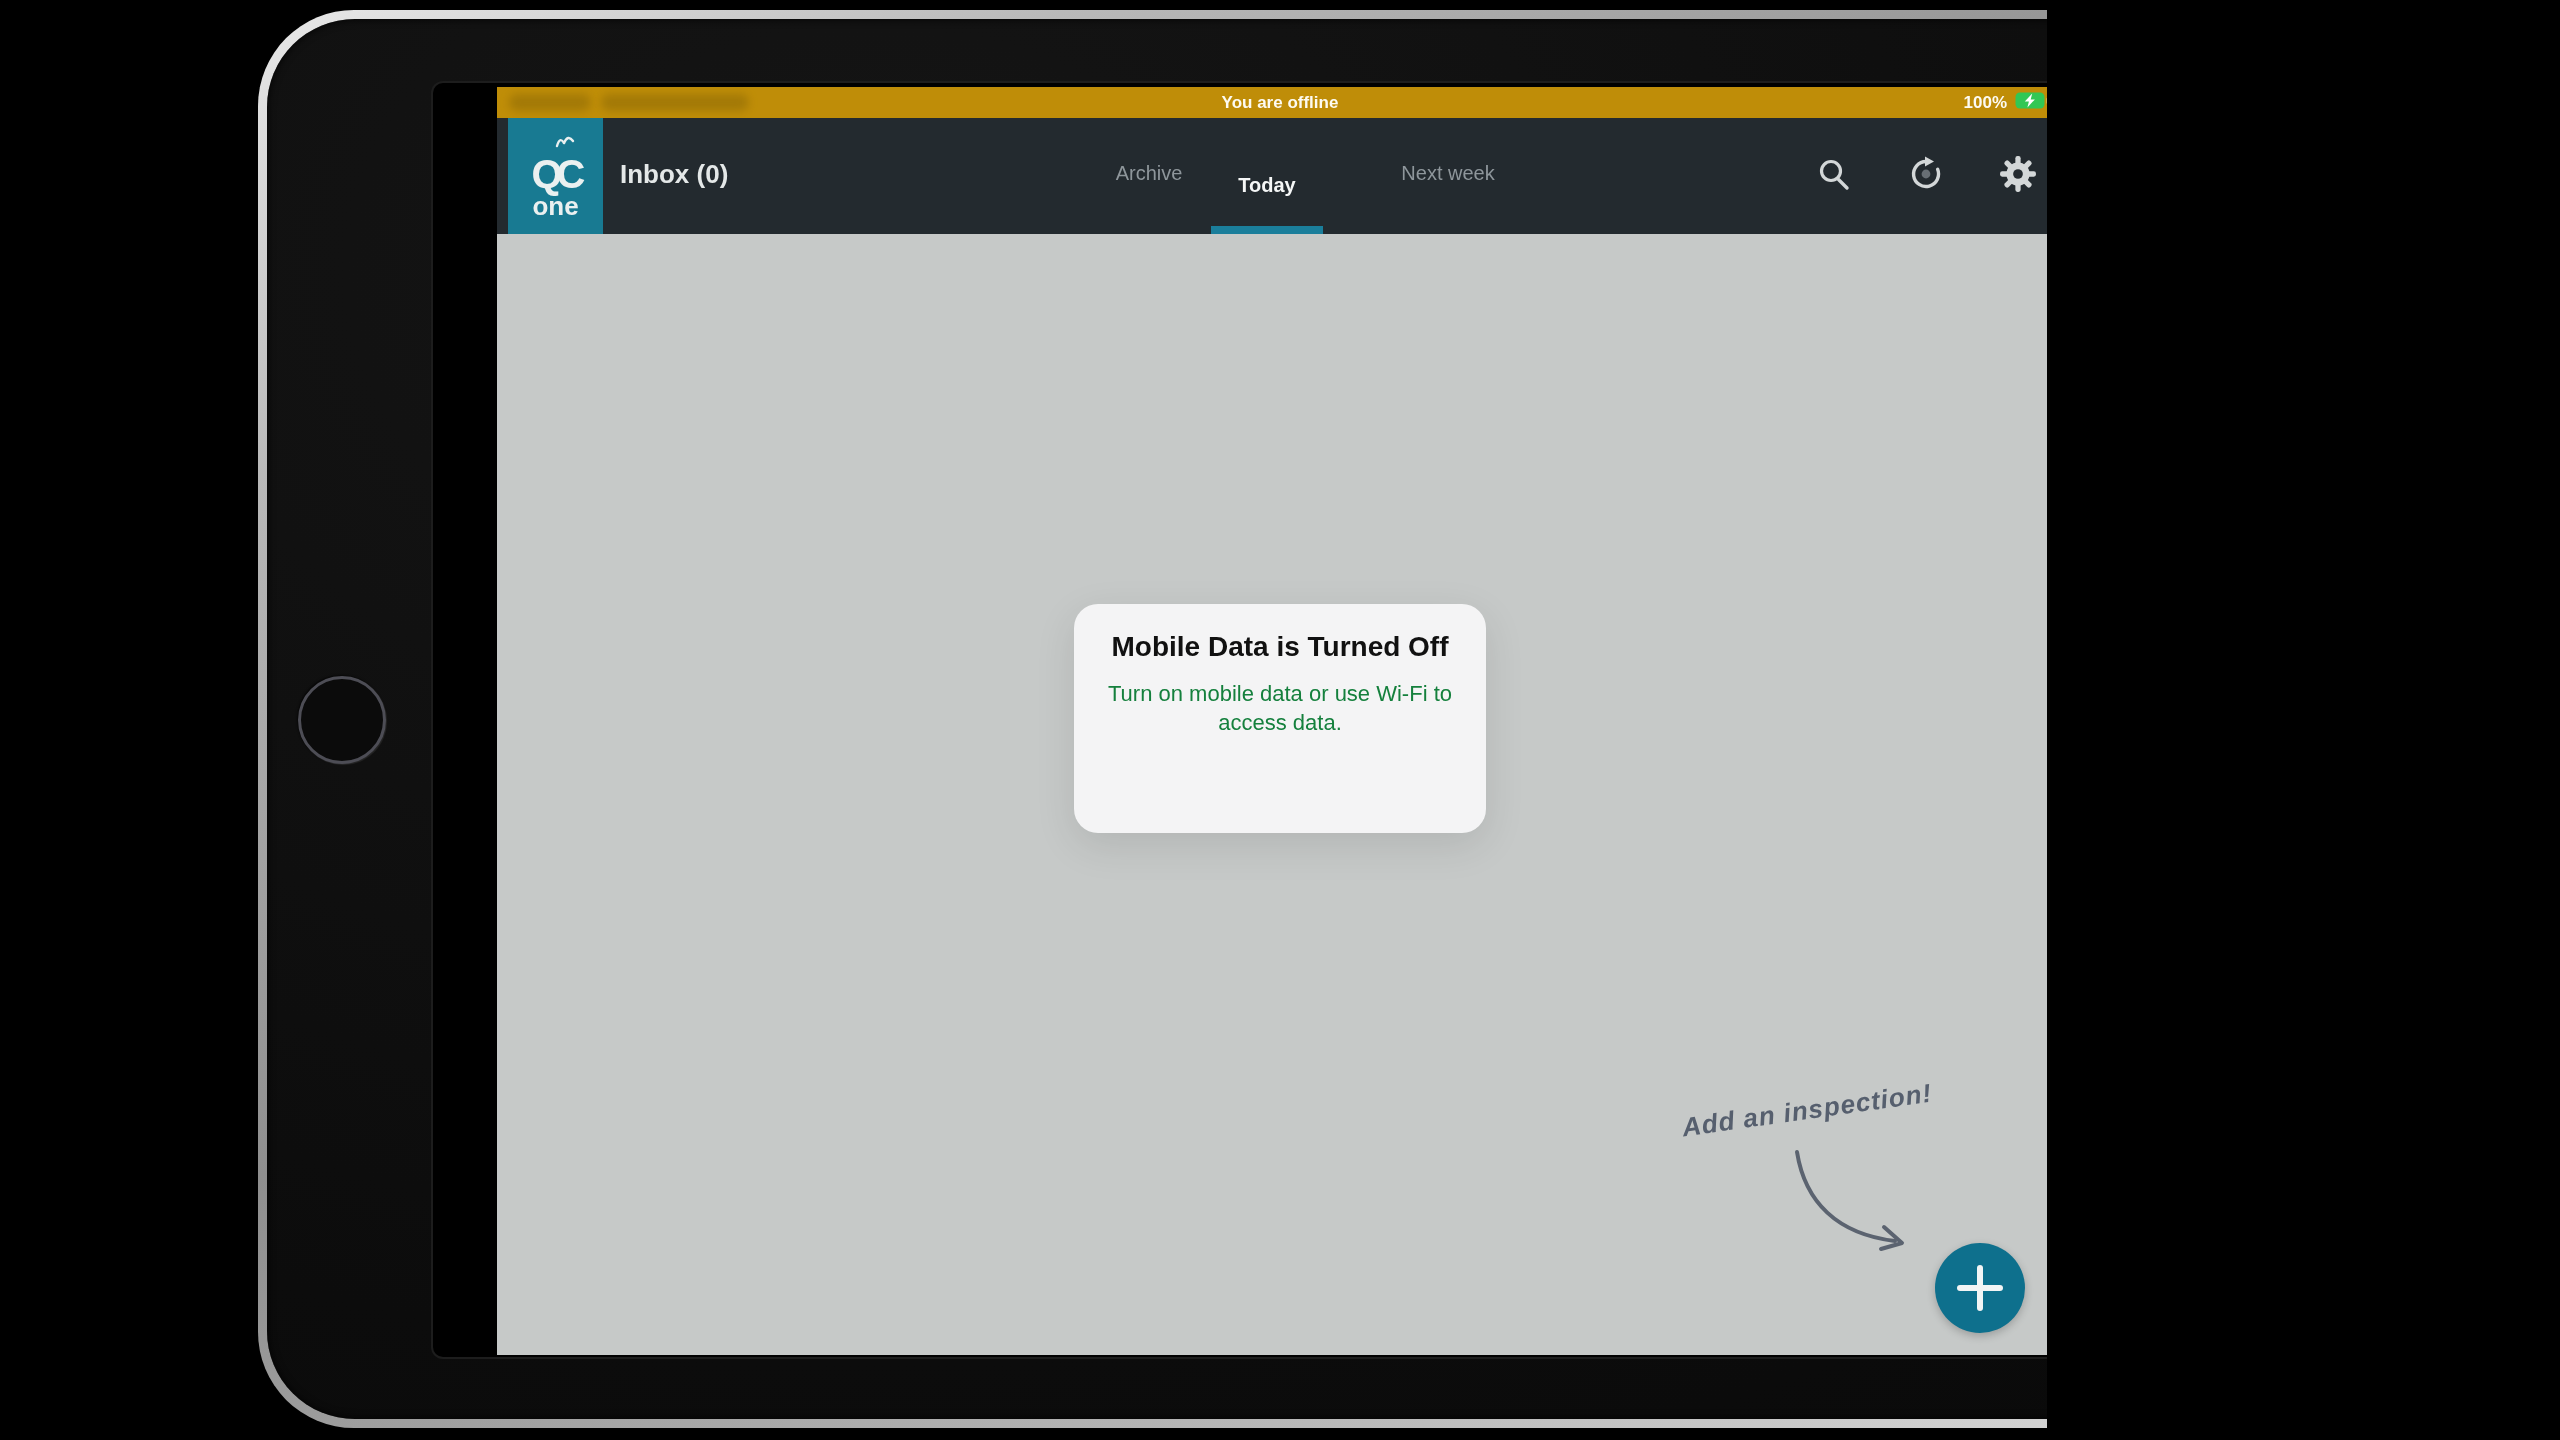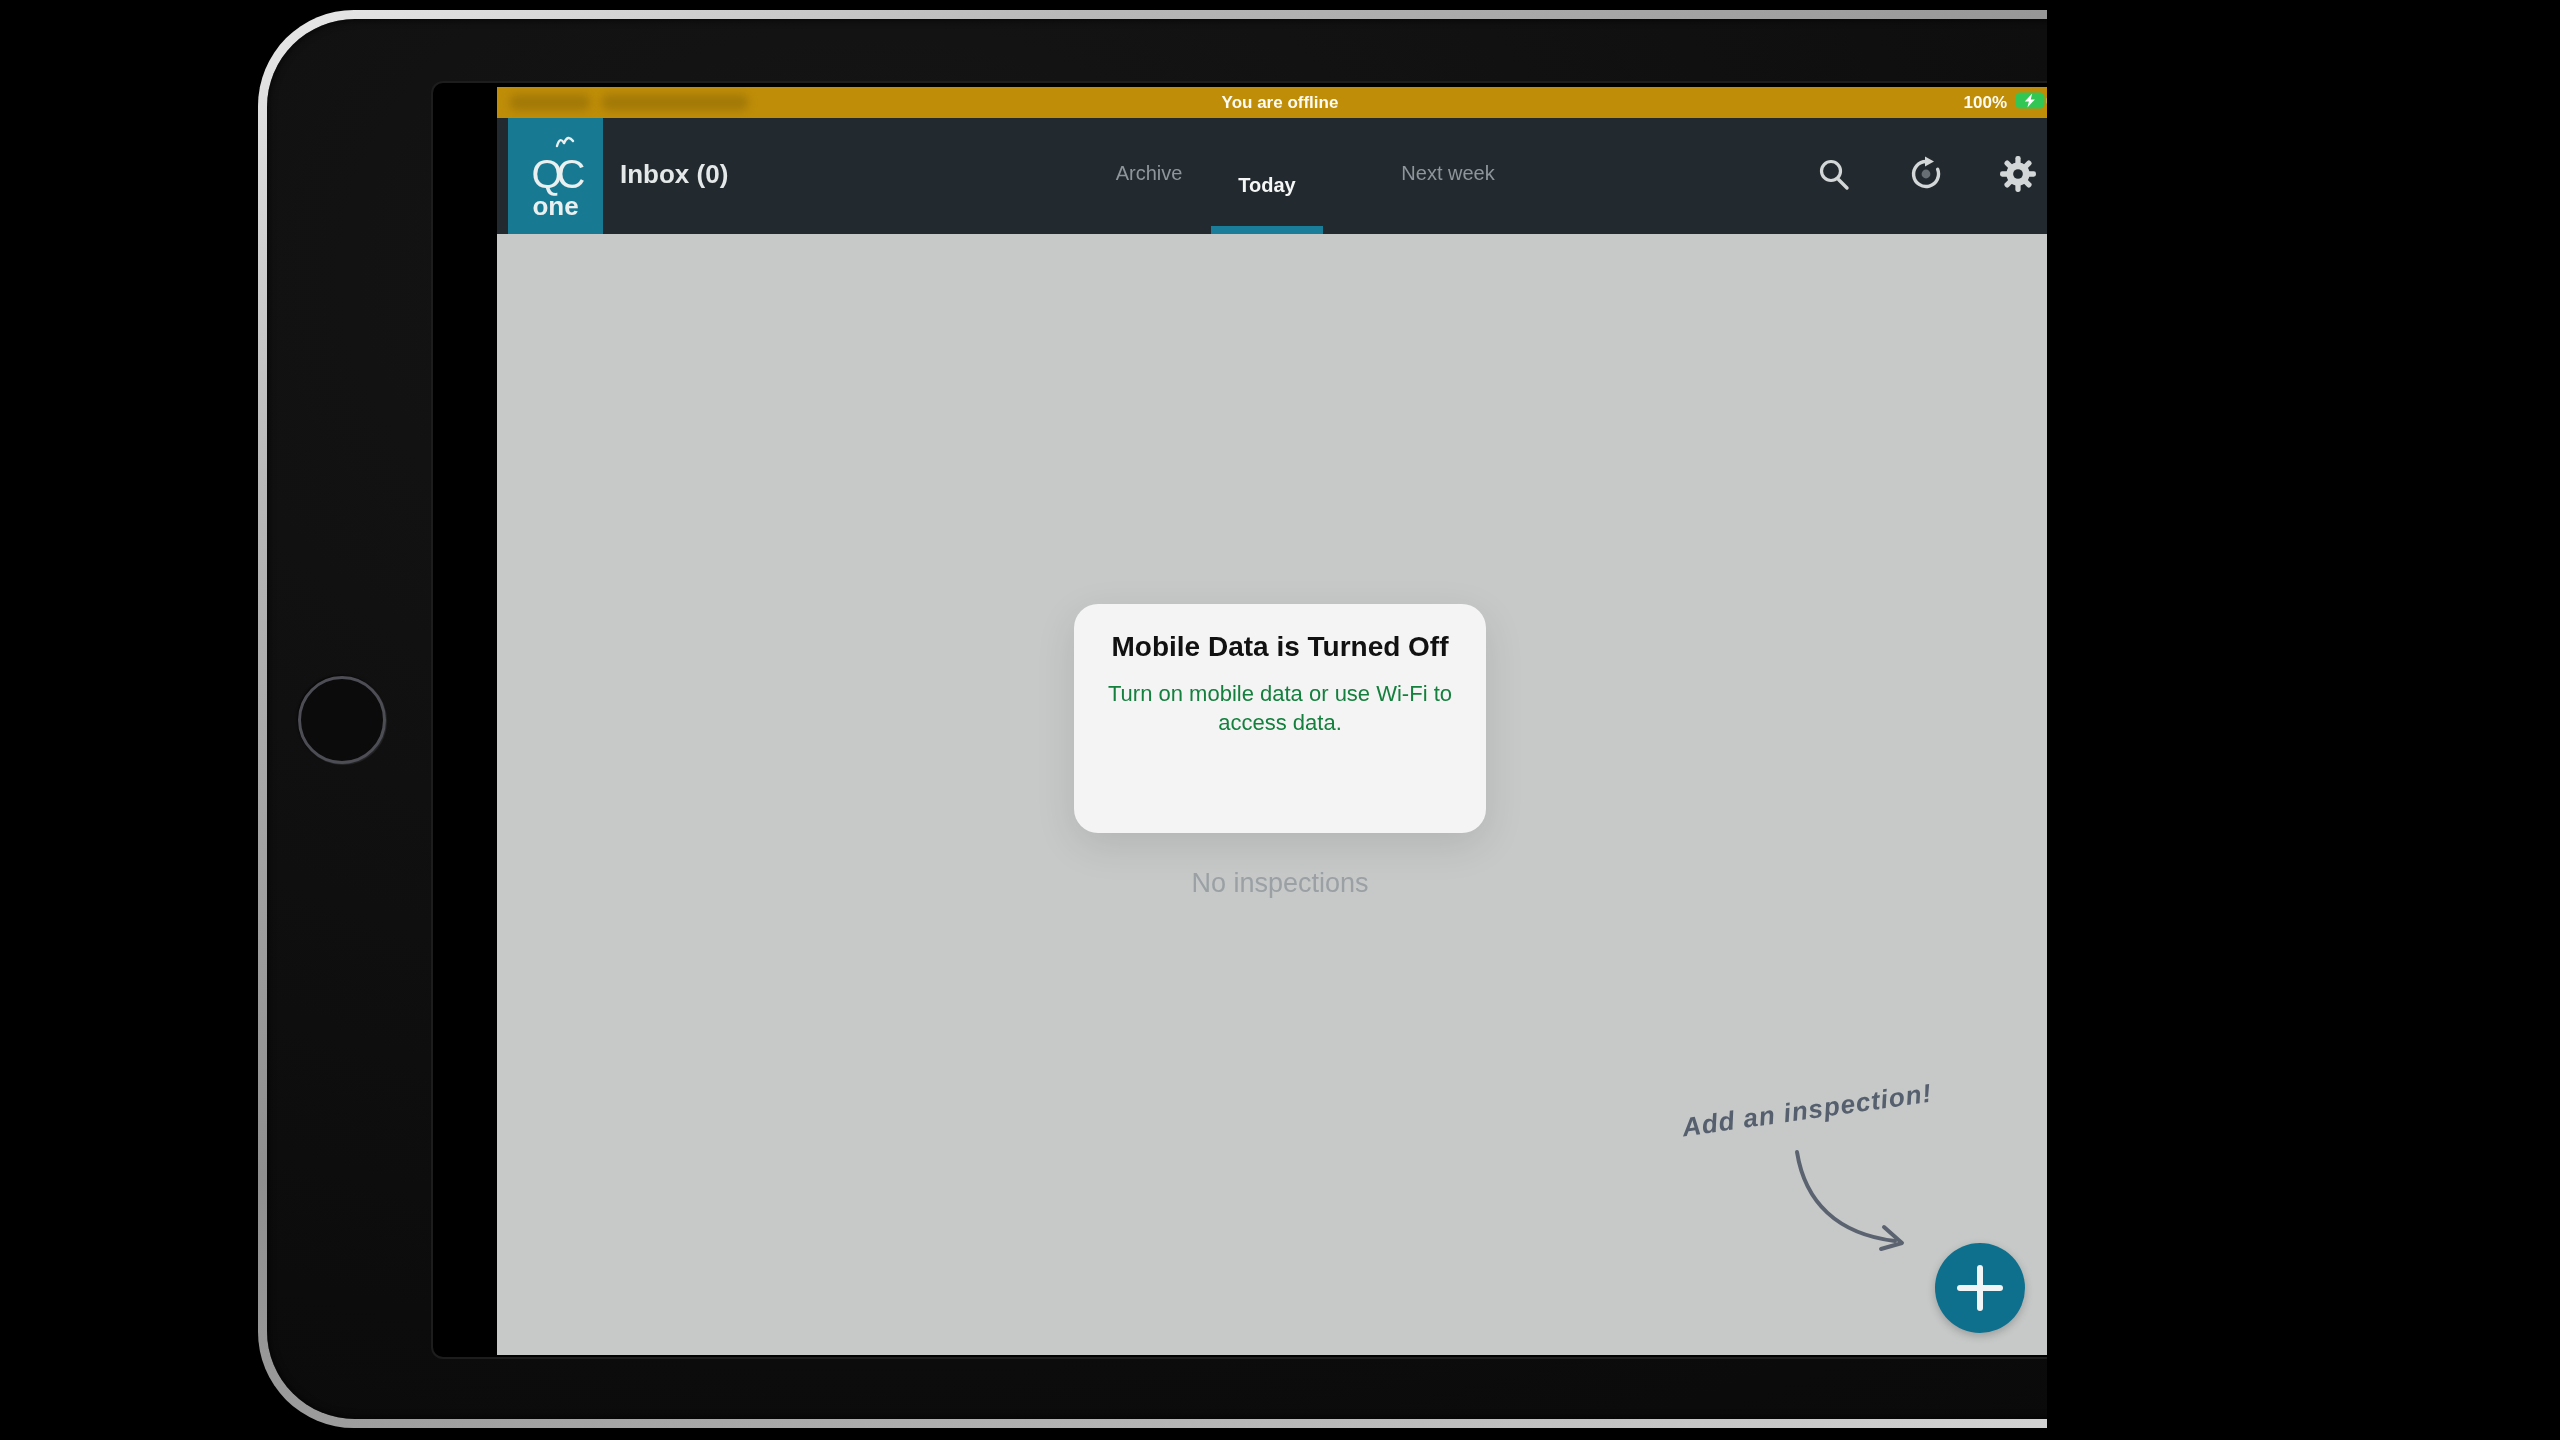--- a/index.html
+++ b/index.html
@@ -33,21 +33,21 @@
   .status-right { position:absolute; right:12px; top:0; height:31px; display:flex; align-items:center; gap:8px; }
   .battery-pct { color:#fdfbf2; font-size:17px; font-weight:bold; }
   .smudge { position:absolute; top:7px; height:17px; border-radius:9px; background:#8d6a06; opacity:.55; filter:blur(4px); }
   .smudge.s1 { left:12px; width:82px; }
   .smudge.s2 { left:104px; width:148px; }
 
   
   .navbar { position:absolute; left:0; top:31px; width:1566px; height:116px; background:#232a2f; }
   .logo { position:absolute; left:11px; top:0; width:95px; height:116px; background:#187a92;
           display:flex; flex-direction:column; align-items:center; justify-content:center; color:#eaf0f0; }
-  .logo-qc { font-size:40px; font-weight:normal; letter-spacing:-6px; line-height:.82; margin-top:28px; }
+  .logo-qc { font-size:40px; font-weight:bold; letter-spacing:-6px; line-height:.82; margin-top:28px; }
   .logo-one { font-size:26px; font-weight:bold; letter-spacing:0; }
   .logo-leaf { position:absolute; left:46px; top:16px; }
   .inbox { position:absolute; left:123px; top:0; height:116px; line-height:112px; color:#e4e8e8;
            font-size:26px; font-weight:bold; }
   .tab { position:absolute; top:0; height:116px; line-height:110px; transform:translateX(-50%);
          font-size:20px; color:#8e969b; white-space:nowrap; }
   .tab.active { color:#f5f7f7; font-weight:bold;margin-top:12px; }
   .tab.t0 { left:652px; } .tab.t1 { left:770px; } .tab.t2 { left:951px; }
   .tab-underline { position:absolute; left:714px; top:108px; width:112px; height:8px; background:#1a7e9b; }
   .nav-icons { position:absolute; right:23px; top:0; height:116px; display:flex; align-items:center; gap:48px; }
@@ -166,21 +166,20 @@
           </span>
         </div>
       </div>
     </div>
 
     <div class="dialog">
       <div class="dlg-title">Mobile Data is Turned Off</div>
       <div class="dlg-body">Turn on mobile data or use Wi-Fi to access data.</div>
     </div>
 
-    <div class="empty-state">No inspections</div>
 
     <div class="hint-text">Add an inspection!</div>
     <div class="hint-arrow">
       <svg width="130" height="115" viewBox="0 0 130 115">
         <path d="M10 10 C 18 60, 50 92, 108 99" fill="none" stroke="#5b6370" stroke-width="4" stroke-linecap="round"></path>
         <path d="M97 85 L 115 101 L 94 107" fill="none" stroke="#5b6370" stroke-width="4" stroke-linecap="round" stroke-linejoin="round"></path>
       </svg>
     </div>
 
     <div class="fab">

